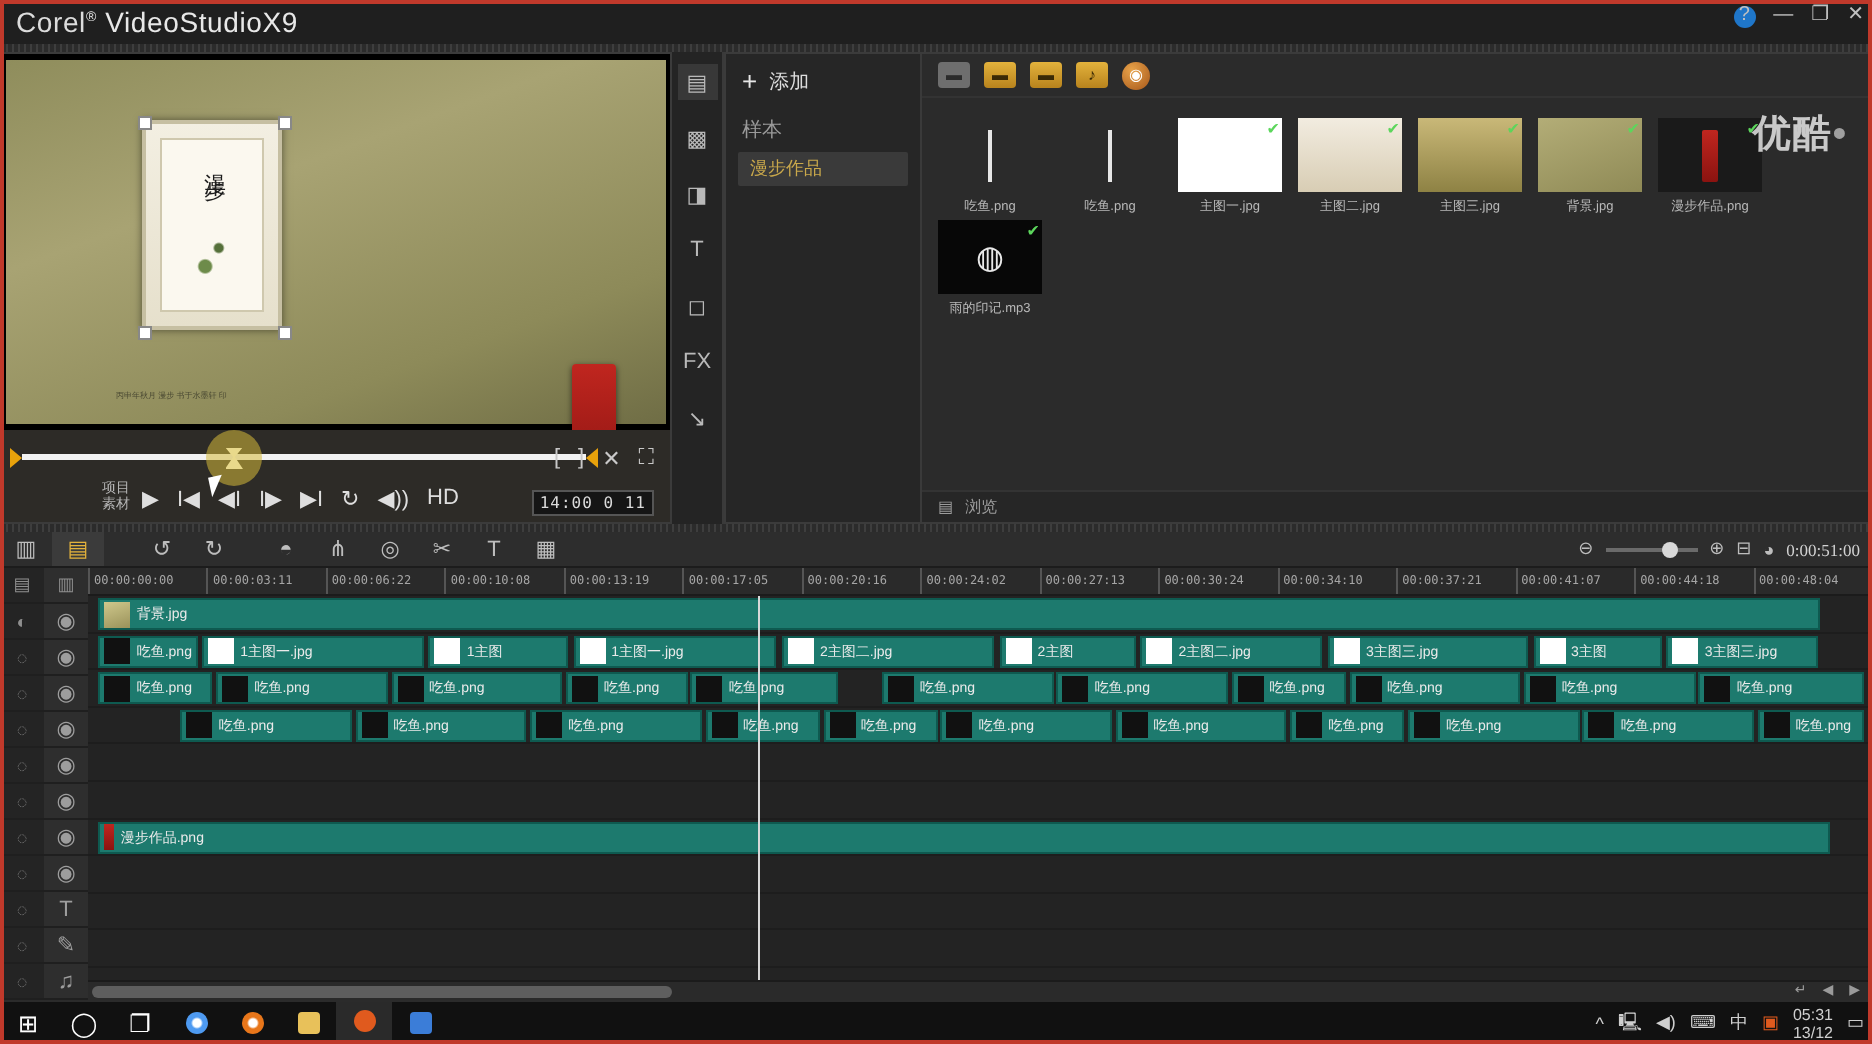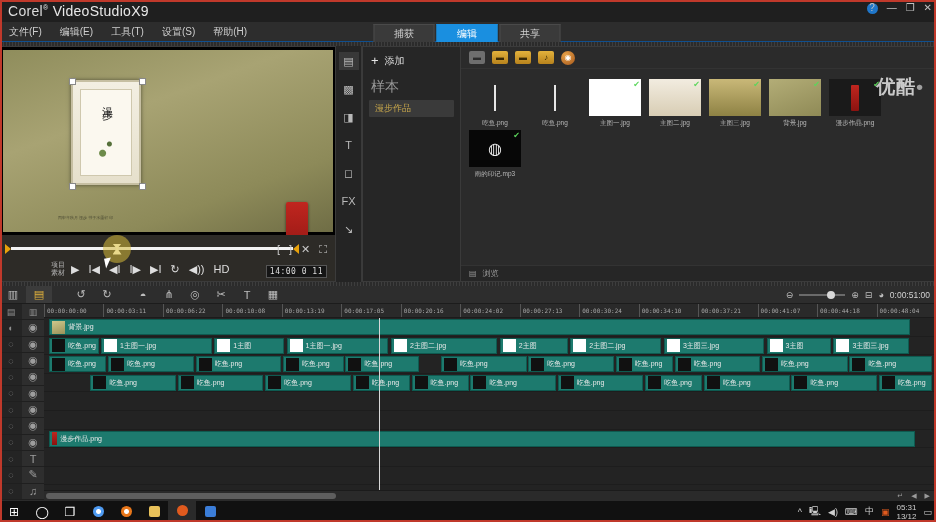--- a/index.html
+++ b/index.html
@@ -93,21 +93,21 @@
   .libtools .lt{ width:20px; height:18px; display:flex; align-items:center; justify-content:center;
                  font-size:11px; color:#b9b9b9;}
   .libtools .lt.active{ background:#383838;}
 
   
   .library{ flex:1; background:#2b2b2b; display:flex; flex-direction:column; border:1px solid #3b3b3b;}
   .lib-body{ flex:1; display:flex; min-height:0;}
   .lib-nav{ width:98px; background:#262626; border-right:1px solid #3a3a3a; padding:6px 0;}
   .add-row{ display:flex; align-items:center; gap:6px; padding:0 8px 8px 8px; color:#dcdcdc;}
   .plus{ font-size:13px; color:#e6e6e6;}
-  .nav-h{ padding:2px 8px; color:#9a9a9a; font-size:14px;}
+  .nav-h{ padding:2px 8px; color:#9a9a9a; font-size:10px;}
   .nav-item{ margin:2px 6px; padding:2px 6px; font-size:9px; color:#c9a84b;
              background:#3a3a3a; border-radius:1px;}
   .lib-main{ flex:1; display:flex; flex-direction:column; min-width:0;}
   .lib-top{ height:22px; display:flex; align-items:center; gap:7px; padding-left:8px;
             border-bottom:1px solid #333;}
   .licon{ width:16px;height:13px;border-radius:2px;display:flex;align-items:center;
           justify-content:center;font-size:8px;}
   .licon.folder{ background:#6e6e6e; color:#2b2b2b;}
   .licon.y{ background:linear-gradient(180deg,#e3b23c,#b8831d); color:#3a2a06;}
   .licon.note{ background:linear-gradient(180deg,#e3b23c,#b8831d); color:#3a2a06;}
@@ -143,21 +143,21 @@
   .tl-toolbar{ height:18px; background:#2d2d2d; display:flex; align-items:center;
                border-bottom:1px solid #1c1c1c; position:relative; flex:none;}
   .tl-toolbar .ti{ width:26px; height:17px; display:flex; align-items:center; justify-content:center;
                    font-size:11px; color:#bdbdbd;}
   .tl-toolbar .ti.active{ background:#3b3b3b;}
   .tl-toolbar .ti.gold{ color:#e3b23c;}
   .zoomgrp{ position:absolute; right:6px; display:flex; align-items:center; gap:6px; font-size:9px;
             color:#bdbdbd;}
   .zslider{ width:46px; height:2px; background:#6a6a6a; position:relative;}
   .zknob{ position:absolute; left:28px; top:-3px; width:8px;height:8px;border-radius:50%;background:#d8d8d8;}
-  .dur{ font-family:Liberation Sans, sans-serif; font-size:8.5px; color:#d2d2d2;}
+  .dur{ font-family:Liberation Serif, serif; font-size:8.5px; color:#d2d2d2;}
 
   .tl-body{ flex:1; display:flex; min-height:0;}
   .tl-head{ width:44px; background:#242424; display:flex; flex:none;}
   .tl-head .col-a{ width:22px; display:flex; flex-direction:column;}
   .tl-head .col-b{ width:22px; display:flex; flex-direction:column; background:#2e2e2e;}
   .hcell{ height:18.6px; display:flex; align-items:center; justify-content:center;
           font-size:9px; color:#8f8f8f; border-bottom:1px solid #1f1f1f;}
   .hcell.reel{ color:#9d9d9d; font-size:11px;}
 
   .tl-right{ flex:1; display:flex; flex-direction:column; min-width:0; position:relative;}
@@ -206,32 +206,20 @@
       <span>VideoStudio</span><span>X9</span>
     </div>
     <div class="win-btns">
       <span class="help-dot">?</span>
       <span>—</span>
       <span>❐</span>
       <span>✕</span>
     </div>
   </div>
 
-  <div class="menustrip">
-    <div class="mi">文件(F)</div>
-    <div class="mi">编辑(E)</div>
-    <div class="mi">工具(T)</div>
-    <div class="mi">设置(S)</div>
-    <div class="mi">帮助(H)</div>
-    <div class="tabs">
-      <div class="tab">捕获</div>
-      <div class="tab active">编辑</div>
-      <div class="tab">共享</div>
-    </div>
-  </div>
   <div class="rail"></div>
 
   <div class="upper">
 
     <div class="preview">
       <div class="pv-screen">
         <div class="canvas">
           <div class="scroll-frame">
             <div class="scroll-inner">
               <div class="scroll-title">漫步</div>

